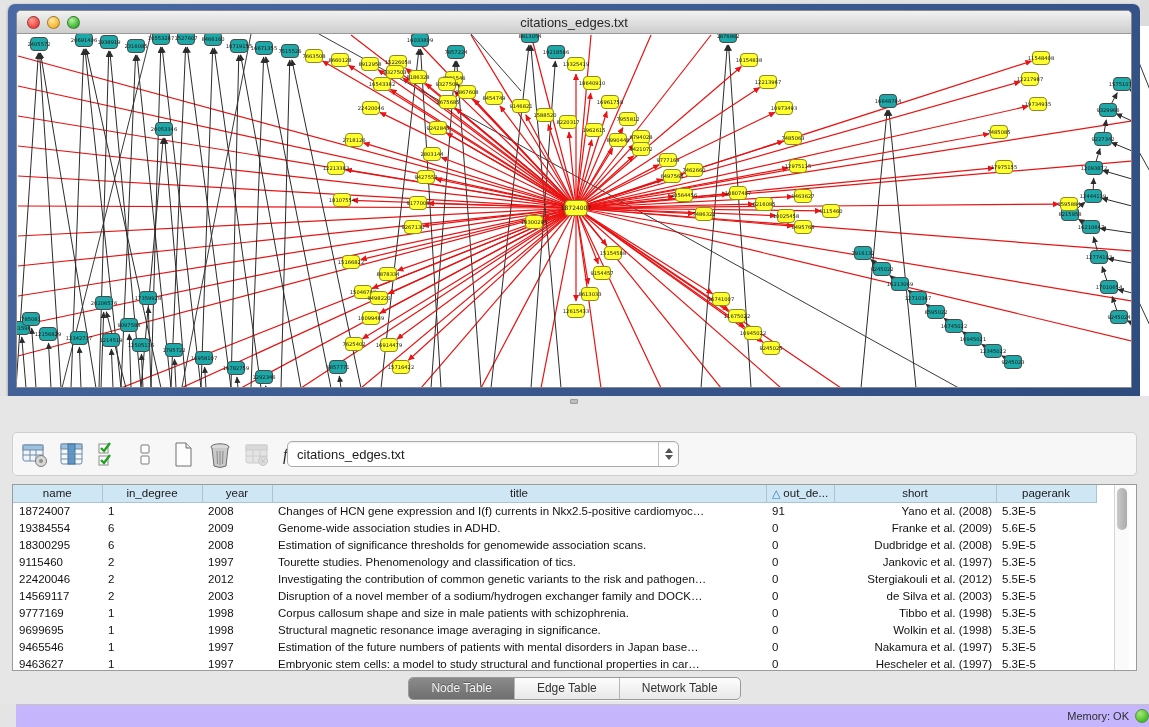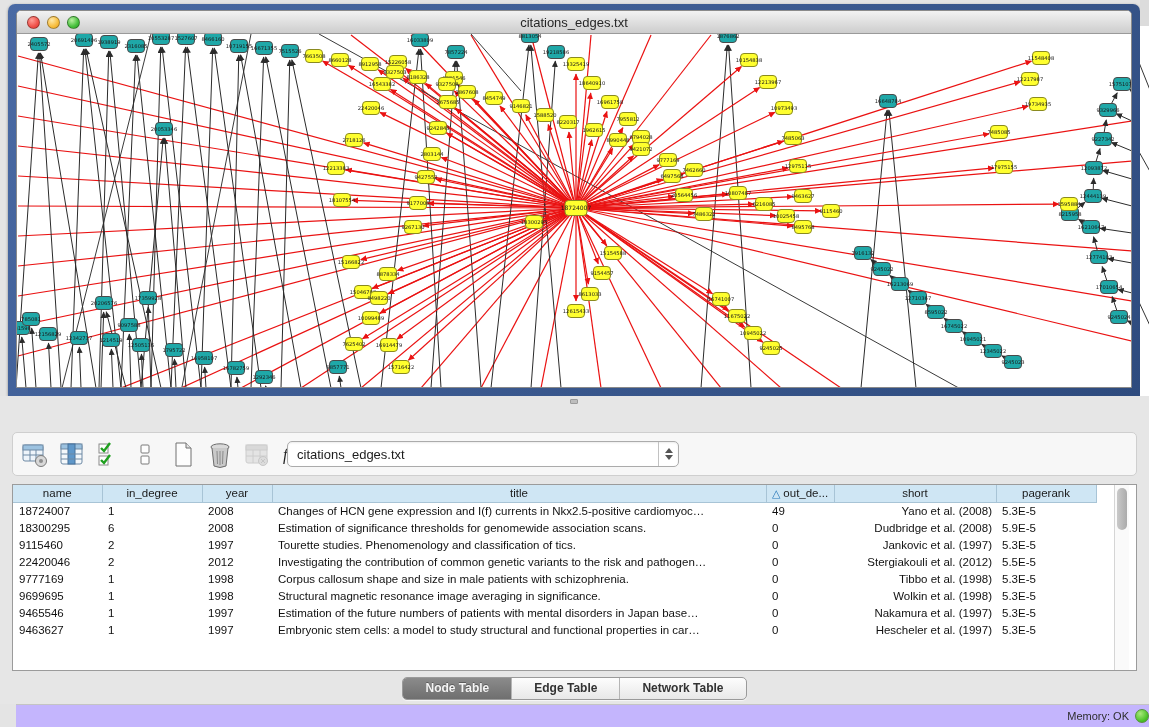--- a/index.html
+++ b/index.html
@@ -68,21 +68,21 @@
   td.c-short { text-align:right; }
   .sort-tri { color:#2878b8; font-size:11px; margin-right:3px; }
   .vscroll { position:absolute; right:20px; top:89px; width:15px; height:185px;
     background:#fafafa; border-left:1px solid #d5d5d5; }
   .vthumb { position:absolute; left:2px; top:3px; width:10px; height:42px;
     background:linear-gradient(90deg,#c9c9c9,#ababab); border-radius:6px; }
 
   .tabs { position:absolute; left:0; right:0; top:281px; display:flex; justify-content:center; }
   .seg { display:flex; border:1px solid #9a9a9a; border-radius:5px; overflow:hidden;
     background:linear-gradient(#fdfdfd,#e8e8e8); box-shadow:0 1px 1px rgba(255,255,255,.7); }
-  .seg-btn { font-size:12px; font-weight:bold; color:#333; padding:3px 22px 4px;
+  .seg-btn { font-size:12px; font-weight:normal; color:#333; padding:3px 22px 4px;
     border-right:1px solid #b5b5b5; cursor:default; }
   .seg-btn:last-child { border-right:none; }
   .seg-btn.active { background:linear-gradient(#8b8b8b,#6f6f6f); color:#f4f4f4;
     text-shadow:0 -1px 0 rgba(0,0,0,.3); }
 
   .statusbar { position:absolute; left:16px; top:308px; width:100%; height:23px; background:#c4b5fd;
     border-top:1px solid #c4c4c4;padding-left:11px; }
   .status-right { position:absolute; right:16px; top:4px; display:flex; align-items:center; gap:6px; }
   .mem-text { font-size:11px; color:#2e2e2e; }
   .mem-dot { width:14px; height:14px; border-radius:50%; border:1px solid #57913f;
@@ -655,23 +655,32 @@
             <th>short</th>
             <th>pagerank</th>
           </tr>
         </thead>
       <tbody id="brow">
           <tr>
             <td>18724007</td>
             <td>1</td>
             <td>2008</td>
             <td>Changes of HCN gene expression and I(f) currents in Nkx2.5-positive cardiomyoc…</td>
-            <td>49</td>
+            <td>91</td>
             <td class="c-short">Yano et al. (2008)</td>
             <td>5.3E-5</td>
+          </tr>
+          <tr>
+            <td>19384554</td>
+            <td>6</td>
+            <td>2009</td>
+            <td>Genome-wide association studies in ADHD.</td>
+            <td>0</td>
+            <td class="c-short">Franke et al. (2009)</td>
+            <td>5.6E-5</td>
           </tr>
           <tr>
             <td>18300295</td>
             <td>6</td>
             <td>2008</td>
             <td>Estimation of significance thresholds for genomewide association scans.</td>
             <td>0</td>
             <td class="c-short">Dudbridge et al. (2008)</td>
             <td>5.9E-5</td>
           </tr>
@@ -685,20 +694,29 @@
             <td>5.3E-5</td>
           </tr>
           <tr>
             <td>22420046</td>
             <td>2</td>
             <td>2012</td>
             <td>Investigating the contribution of common genetic variants to the risk and pathogen…</td>
             <td>0</td>
             <td class="c-short">Stergiakouli et al. (2012)</td>
             <td>5.5E-5</td>
+          </tr>
+          <tr>
+            <td>14569117</td>
+            <td>2</td>
+            <td>2003</td>
+            <td>Disruption of a novel member of a sodium/hydrogen exchanger family and DOCK…</td>
+            <td>0</td>
+            <td class="c-short">de Silva et al. (2003)</td>
+            <td>5.3E-5</td>
           </tr>
           <tr>
             <td>9777169</td>
             <td>1</td>
             <td>1998</td>
             <td>Corpus callosum shape and size in male patients with schizophrenia.</td>
             <td>0</td>
             <td class="c-short">Tibbo et al. (1998)</td>
             <td>5.3E-5</td>
           </tr>

